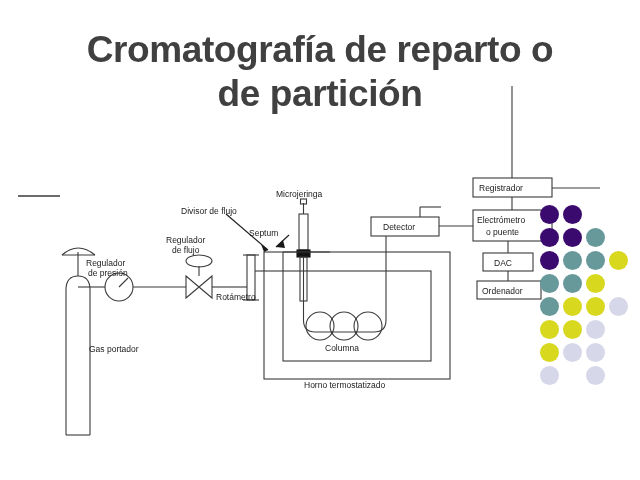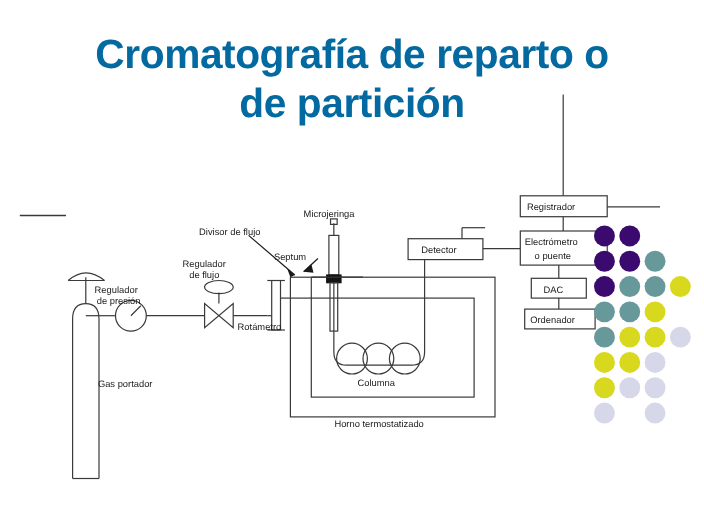--- a/index.html
+++ b/index.html
@@ -21,21 +21,21 @@
   #title {
     position: absolute;
     left: 40px;
     top: 28px;
     width: 560px;
     text-align: center;
     font-family: "Liberation Sans", sans-serif;
     font-weight: bold;
     font-size: 37px;
     line-height: 1.18;
-    color: #0369a1;
+    color: #404040;
     letter-spacing: -0.4px;
     white-space: pre-line;
   }
   #diagram-svg {
     position: absolute;
     left: 0;
     top: 0;
     width: 640px;
     height: 480px;
   }

